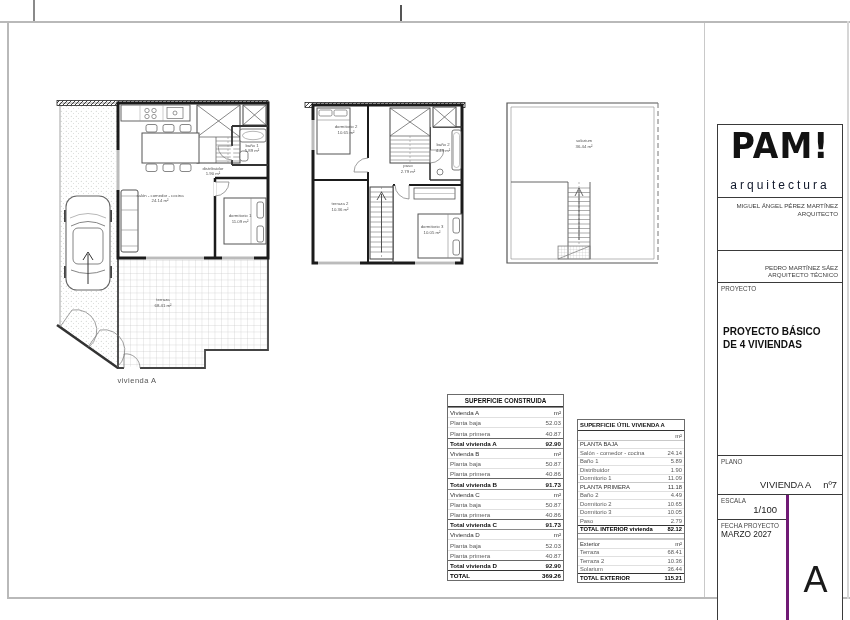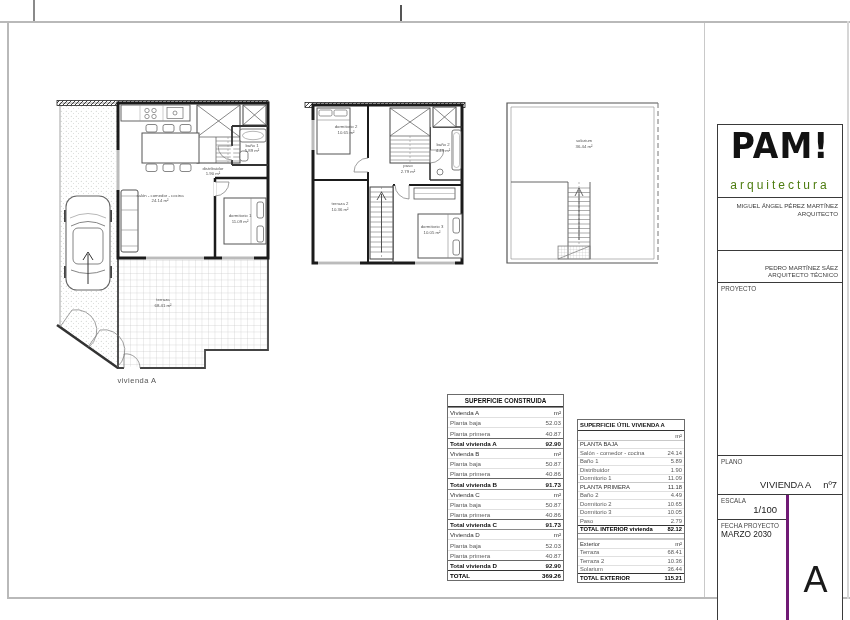--- a/index.html
+++ b/index.html
@@ -40,21 +40,21 @@
   .trow.gap{height:6px;border-top:1px solid #8a8a8a;border-bottom:1px solid #c9c9c9;}
   .tv{text-align:right;}
 
   
   .tb{position:absolute;left:717px;top:124px;width:126px;height:542px;border:1.4px solid #3a3a3a;
       background:#fff;box-sizing:border-box;display:flex;flex-direction:column;color:#222;}
   .tb-sec{border-bottom:1px solid #3a3a3a;position:relative;box-sizing:border-box;}
   .tb-logo{height:73px;display:flex;flex-direction:column;align-items:center;justify-content:center;}
   .pam{font-family:"DejaVu Sans",sans-serif;font-size:33px;font-weight:bold;letter-spacing:1px;
        color:#121212;transform:scaleY(1.1);line-height:30px;}
-  .arq{font-size:12px;letter-spacing:3px;color:#4d7c0f;margin-top:17px;}
+  .arq{font-size:12px;letter-spacing:3px;color:#0f172a;margin-top:17px;}
   .tb-a1{height:53px;padding:4px 4px 0 4px;text-align:right;font-size:6.2px;line-height:7.6px;color:#3d3d3d;}
   .tb-a2{height:32px;padding:0 4px 3px 4px;text-align:right;font-size:6.2px;line-height:7.6px;color:#3d3d3d;
          display:flex;flex-direction:column;justify-content:flex-end;}
   .tb-proy{height:173px;}
   .tb-prom{height:61px;}
   .tb-plano{height:39px;}
   .cell-label{position:absolute;top:2px;left:3px;font-size:6.3px;color:#444;}
   .proy-title{margin-top:42px;padding:0 5px;font-size:10px;font-weight:bold;line-height:13px;color:#101010;}
   .proy-addr{margin-top:24px;padding:0 5px;font-size:10px;font-weight:bold;line-height:13.5px;color:#101010;}
   .prom-val{position:absolute;right:4px;bottom:5px;font-size:9.3px;color:#1a1a1a;}
@@ -474,37 +474,38 @@
     <div class="tb-sec tb-a1">
       <div>MIGUEL ÁNGEL PÉREZ MARTÍNEZ</div>
       <div>ARQUITECTO</div>
     </div>
     <div class="tb-sec tb-a2">
       <div>PEDRO MARTÍNEZ SÁEZ</div>
       <div>ARQUITECTO TÉCNICO</div>
     </div>
     <div class="tb-sec tb-proy">
       <div class="cell-label">PROYECTO</div>
+      <div class="proy-title">PROYECTO BÁSICO DE 4 VIVIENDAS</div>
     </div>
     <div class="tb-sec tb-plano">
       <div class="cell-label">PLANO</div>
       <div class="plano-val">
         <span>VIVIENDA A</span>
         <span>nº7</span>
       </div>
     </div>
     <div class="tb-sec tb-bot" style="border-bottom:none;">
       <div class="bot-left">
         <div class="cell-escala">
           <div class="cell-label">ESCALA</div>
           <div class="escala-val">1/100</div>
         </div>
         <div class="cell-fecha">
           <div class="cell-label">FECHA PROYECTO</div>
-          <div class="fecha-val">MARZO 2030</div>
+          <div class="fecha-val">MARZO 2027</div>
         </div>
       </div>
       <div class="bot-right">
         <div class="sheet-letter">A</div>
       </div>
     </div>
   </div>
 
 </div>
 

